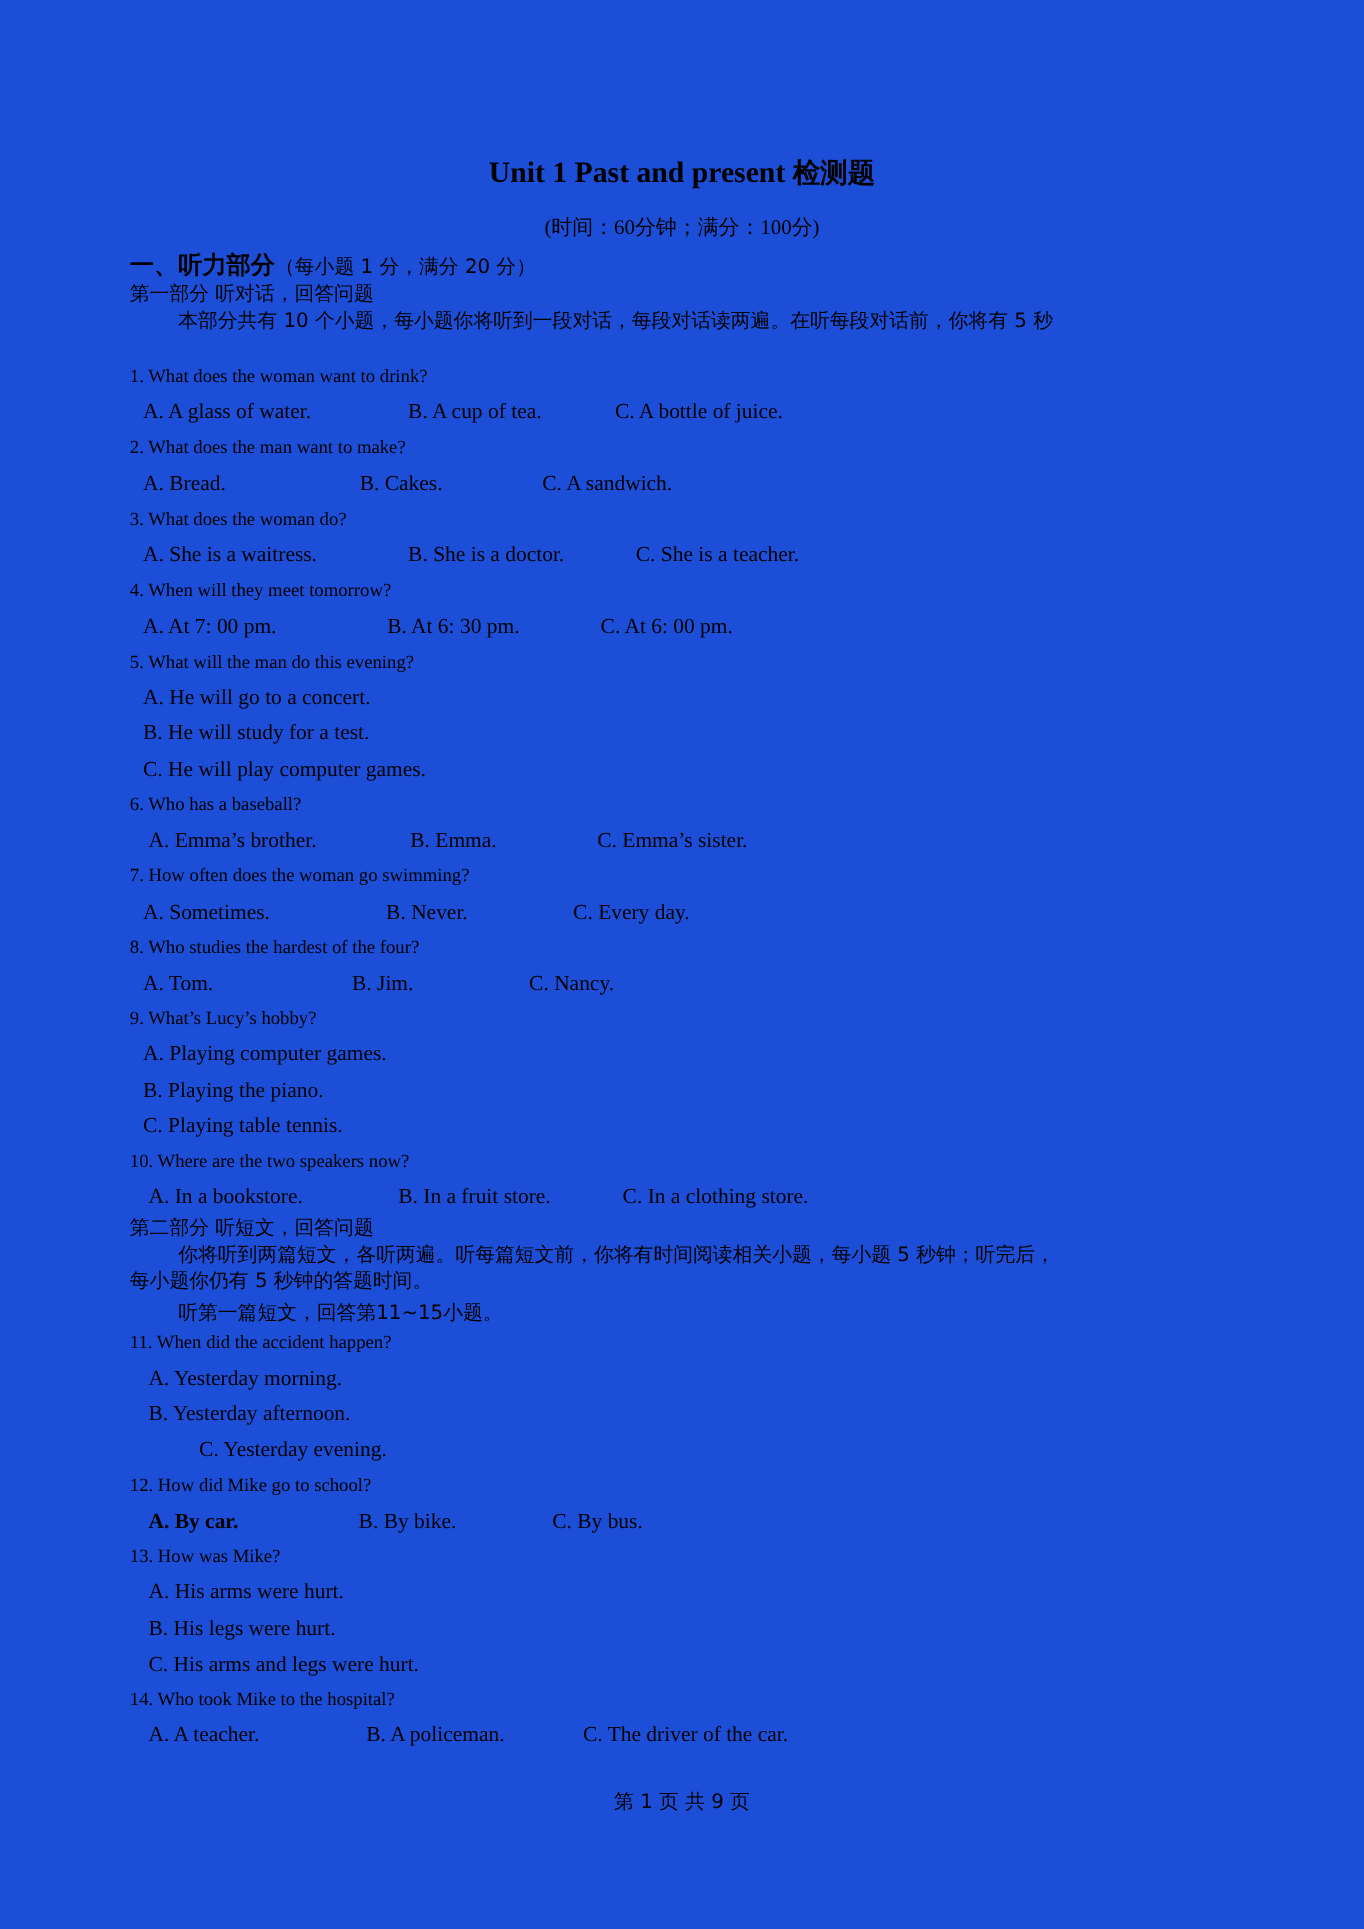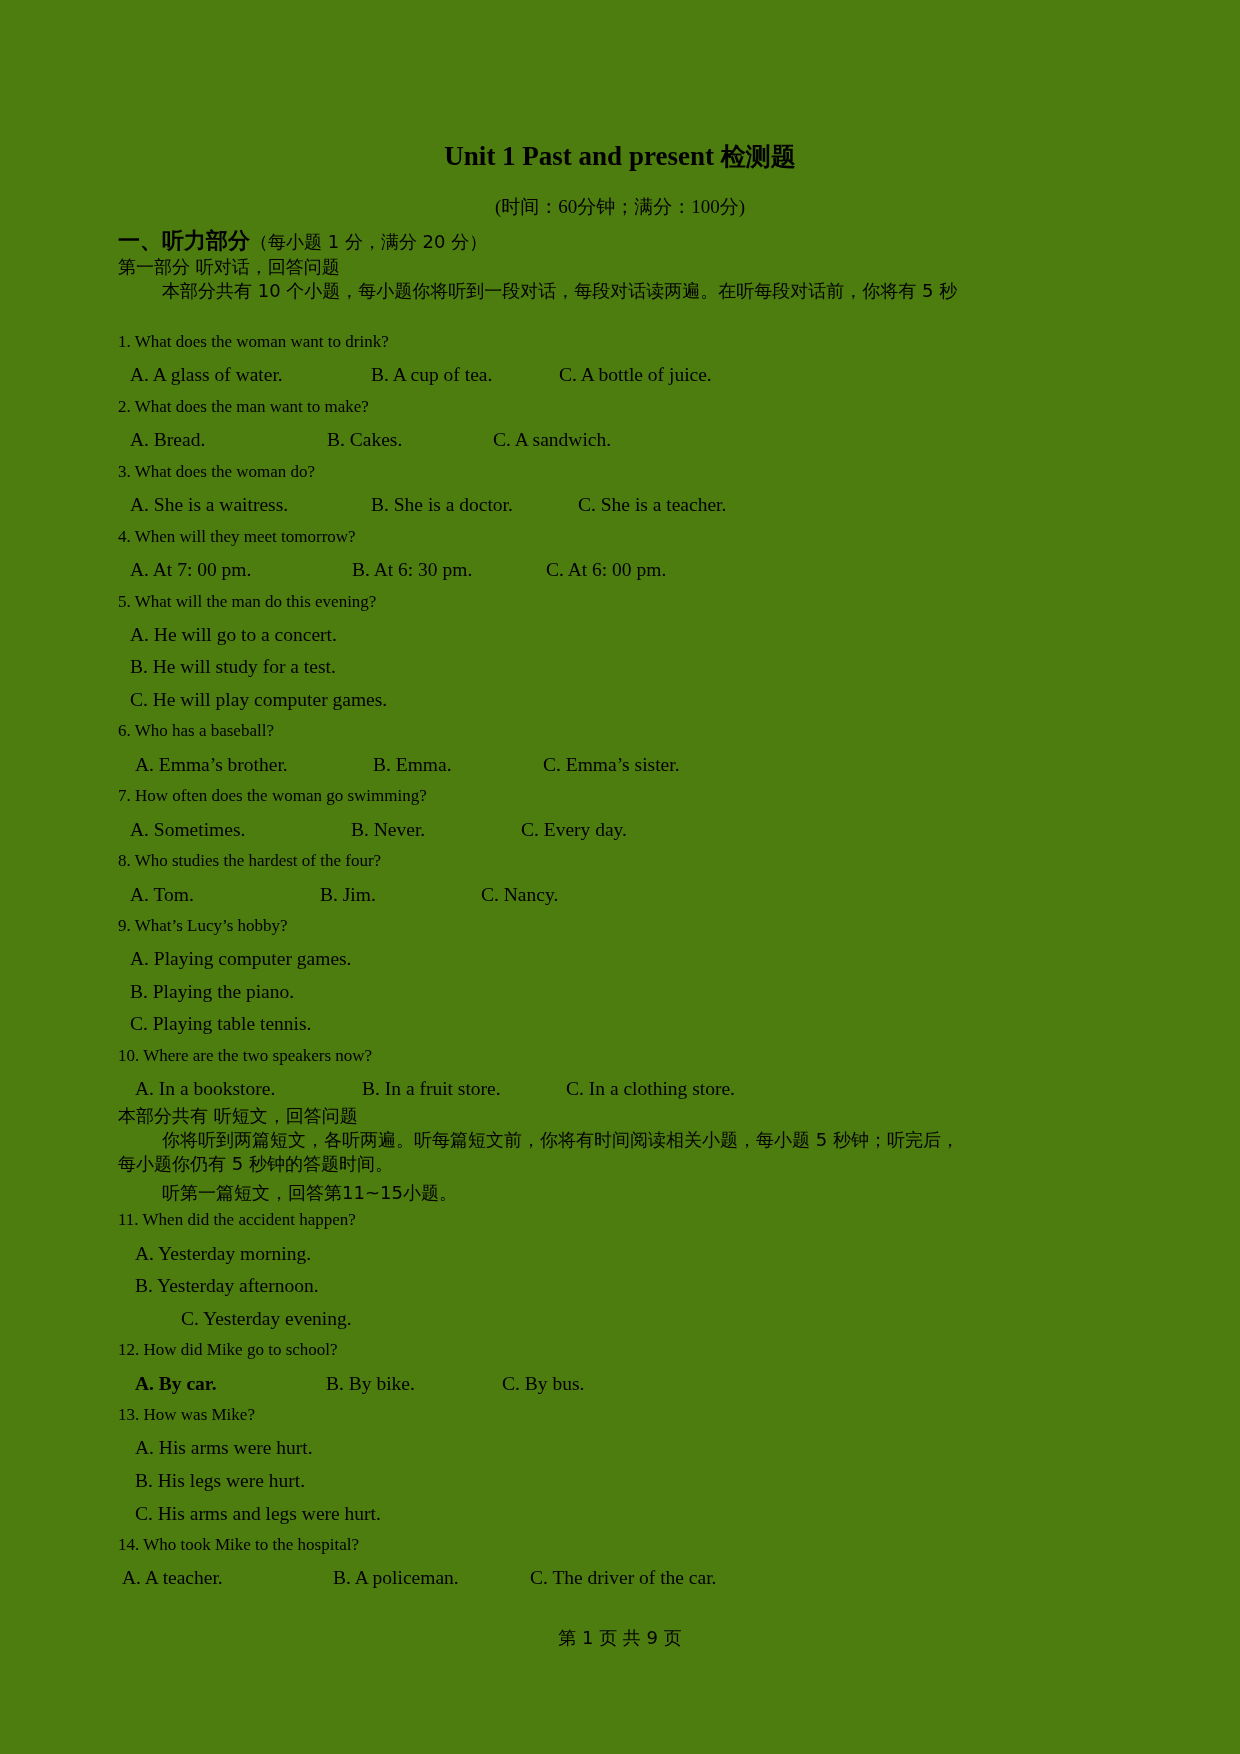--- a/index.html
+++ b/index.html
@@ -1,17 +1,17 @@
 <!DOCTYPE html>
 <html><head>
   <meta charset="utf-8">
   <style>
     html, body { margin: 0; padding: 0; background: #ffffff; }
     body { width: 1240px; height: 1754px; position: relative; overflow: hidden; color: #000; }
-    .page { position: absolute; left: 0; top: 0; width: 1240px; height: 1754px; background: #4d7c0f; }
+    .page { position: absolute; left: 0; top: 0; width: 1240px; height: 1754px; background: #1d4ed8; }
     .abs { position: absolute; white-space: nowrap; }
     .title { font-family: "Liberation Serif", serif; font-weight: bold; font-size: 27px; left: 0; width: 1240px; text-align: center; top: 140px; }
     .title .cn { font-family: "DejaVu Sans", sans-serif; font-weight: bold; font-size: 25px; }
     .subtitle { font-family: "Liberation Serif", serif; font-size: 19px; left: 0; width: 1240px; text-align: center; top: 194px; }
     .sec-head { top: 226px; left: 118px; font-size: 22px; }
     .sec-head .bold { font-family: "DejaVu Sans", sans-serif; font-weight: bold; font-size: 22px; }
     .sec-head .note { font-family: "DejaVu Sans", sans-serif; font-size: 18px; }
     .cn-line { font-family: "DejaVu Sans", sans-serif; font-size: 18px; }
     .q { font-family: "Liberation Serif", serif; font-size: 17px; left: 118px; }
     .opt { font-family: "Liberation Serif", serif; font-size: 19.5px; }
@@ -74,39 +74,39 @@
   <div class="abs q" style="top:916px;">9. What’s Lucy’s hobby?</div>
   <div class="abs opt" style="top:948px; left:130px;">A. Playing computer games.</div>
   <div class="abs opt" style="top:981px; left:130px;">B. Playing the piano.</div>
   <div class="abs opt" style="top:1013px; left:130px;">C. Playing table tennis.</div>
 
   <div class="abs q" style="top:1046px;">10. Where are the two speakers now?</div>
   <div class="abs opt" style="top:1078px; left:135px;">A. In a bookstore.</div>
   <div class="abs opt" style="top:1078px; left:362px;">B. In a fruit store.</div>
   <div class="abs opt" style="top:1078px; left:566px;">C. In a clothing store.</div>
 
-  <div class="abs cn-line" style="top:1104px; left:118px;">本部分共有 听短文，回答问题</div>
+  <div class="abs cn-line" style="top:1104px; left:118px;">第二部分 听短文，回答问题</div>
   <div class="abs cn-line" style="top:1128px; left:162px;">你将听到两篇短文，各听两遍。听每篇短文前，你将有时间阅读相关小题，每小题 5 秒钟；听完后，</div>
   <div class="abs cn-line" style="top:1152px; left:118px;">每小题你仍有 5 秒钟的答题时间。</div>
   <div class="abs cn-line" style="top:1181px; left:162px;">听第一篇短文，回答第11~15小题。</div>
 
   <div class="abs q" style="top:1210px;">11. When did the accident happen?</div>
   <div class="abs opt" style="top:1243px; left:135px;">A. Yesterday morning.</div>
   <div class="abs opt" style="top:1275px; left:135px;">B. Yesterday afternoon.</div>
   <div class="abs opt" style="top:1308px; left:135px;margin-left:46px;">C. Yesterday evening.</div>
 
   <div class="abs q" style="top:1340px;">12. How did Mike go to school?</div>
   <div class="abs opt" style="top:1373px; left:135px;font-weight:bold;">A. By car.</div>
   <div class="abs opt" style="top:1373px; left:326px;">B. By bike.</div>
   <div class="abs opt" style="top:1373px; left:502px;">C. By bus.</div>
 
   <div class="abs q" style="top:1405px;">13. How was Mike?</div>
   <div class="abs opt" style="top:1437px; left:135px;">A. His arms were hurt.</div>
   <div class="abs opt" style="top:1470px; left:135px;">B. His legs were hurt.</div>
   <div class="abs opt" style="top:1503px; left:135px;">C. His arms and legs were hurt.</div>
 
   <div class="abs q" style="top:1535px;">14. Who took Mike to the hospital?</div>
-  <div class="abs opt" style="top:1567px; left:122px;">A. A teacher.</div>
+  <div class="abs opt" style="top:1567px; left:135px;">A. A teacher.</div>
   <div class="abs opt" style="top:1567px; left:333px;">B. A policeman.</div>
   <div class="abs opt" style="top:1567px; left:530px;">C. The driver of the car.</div>
 
   <div class="abs footer">第 1 页 共 9 页</div>
 </div>
 
 </body></html>

